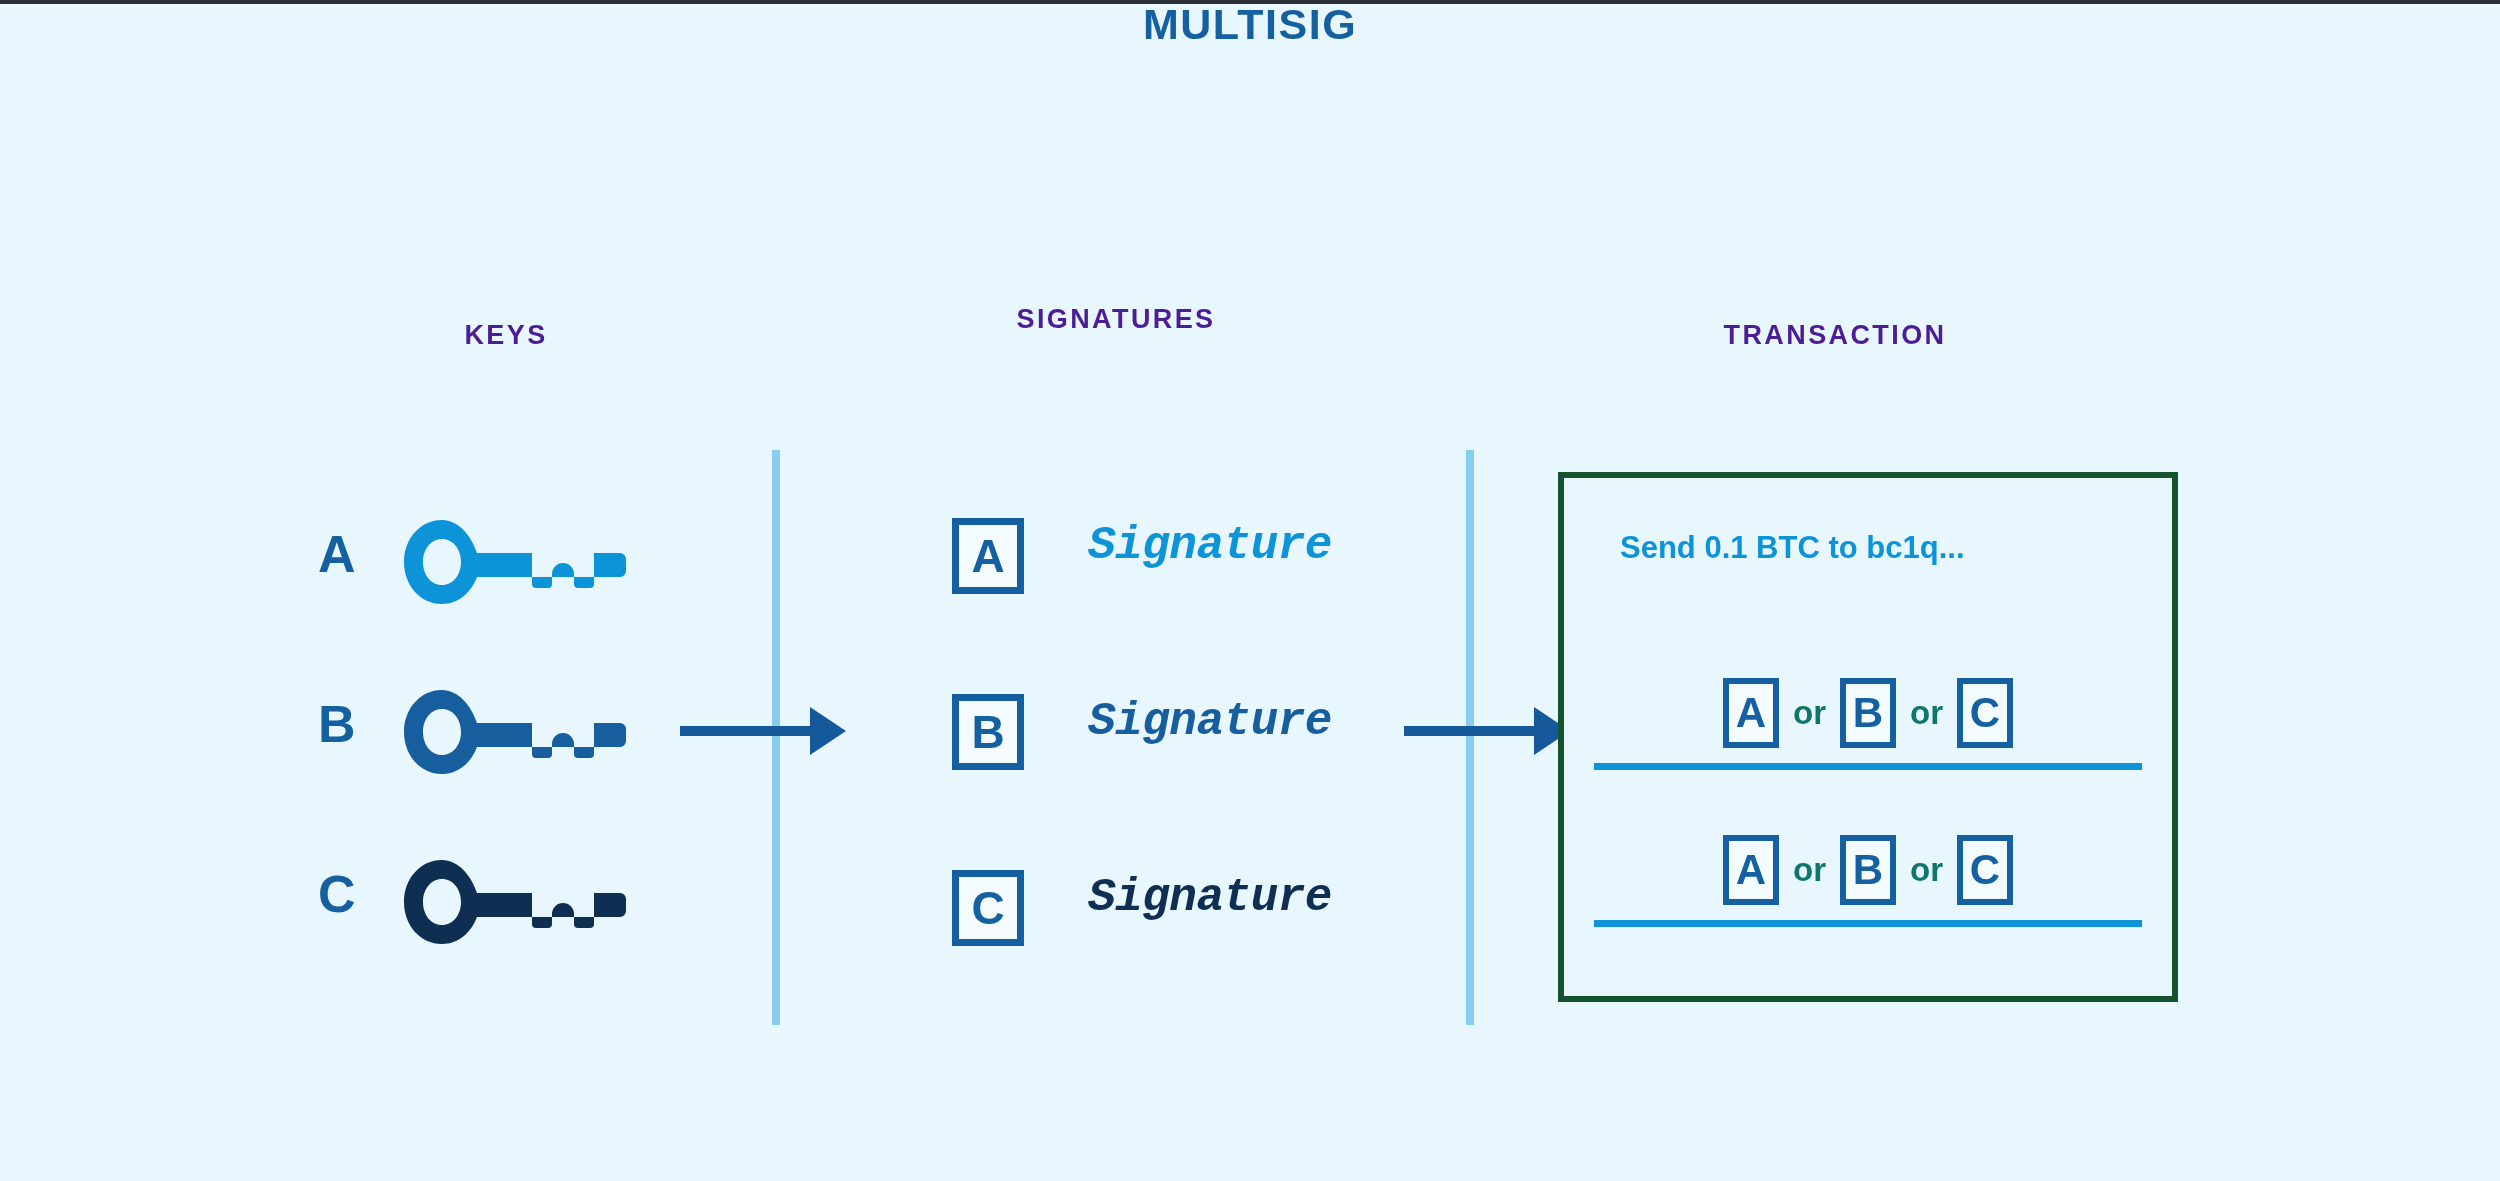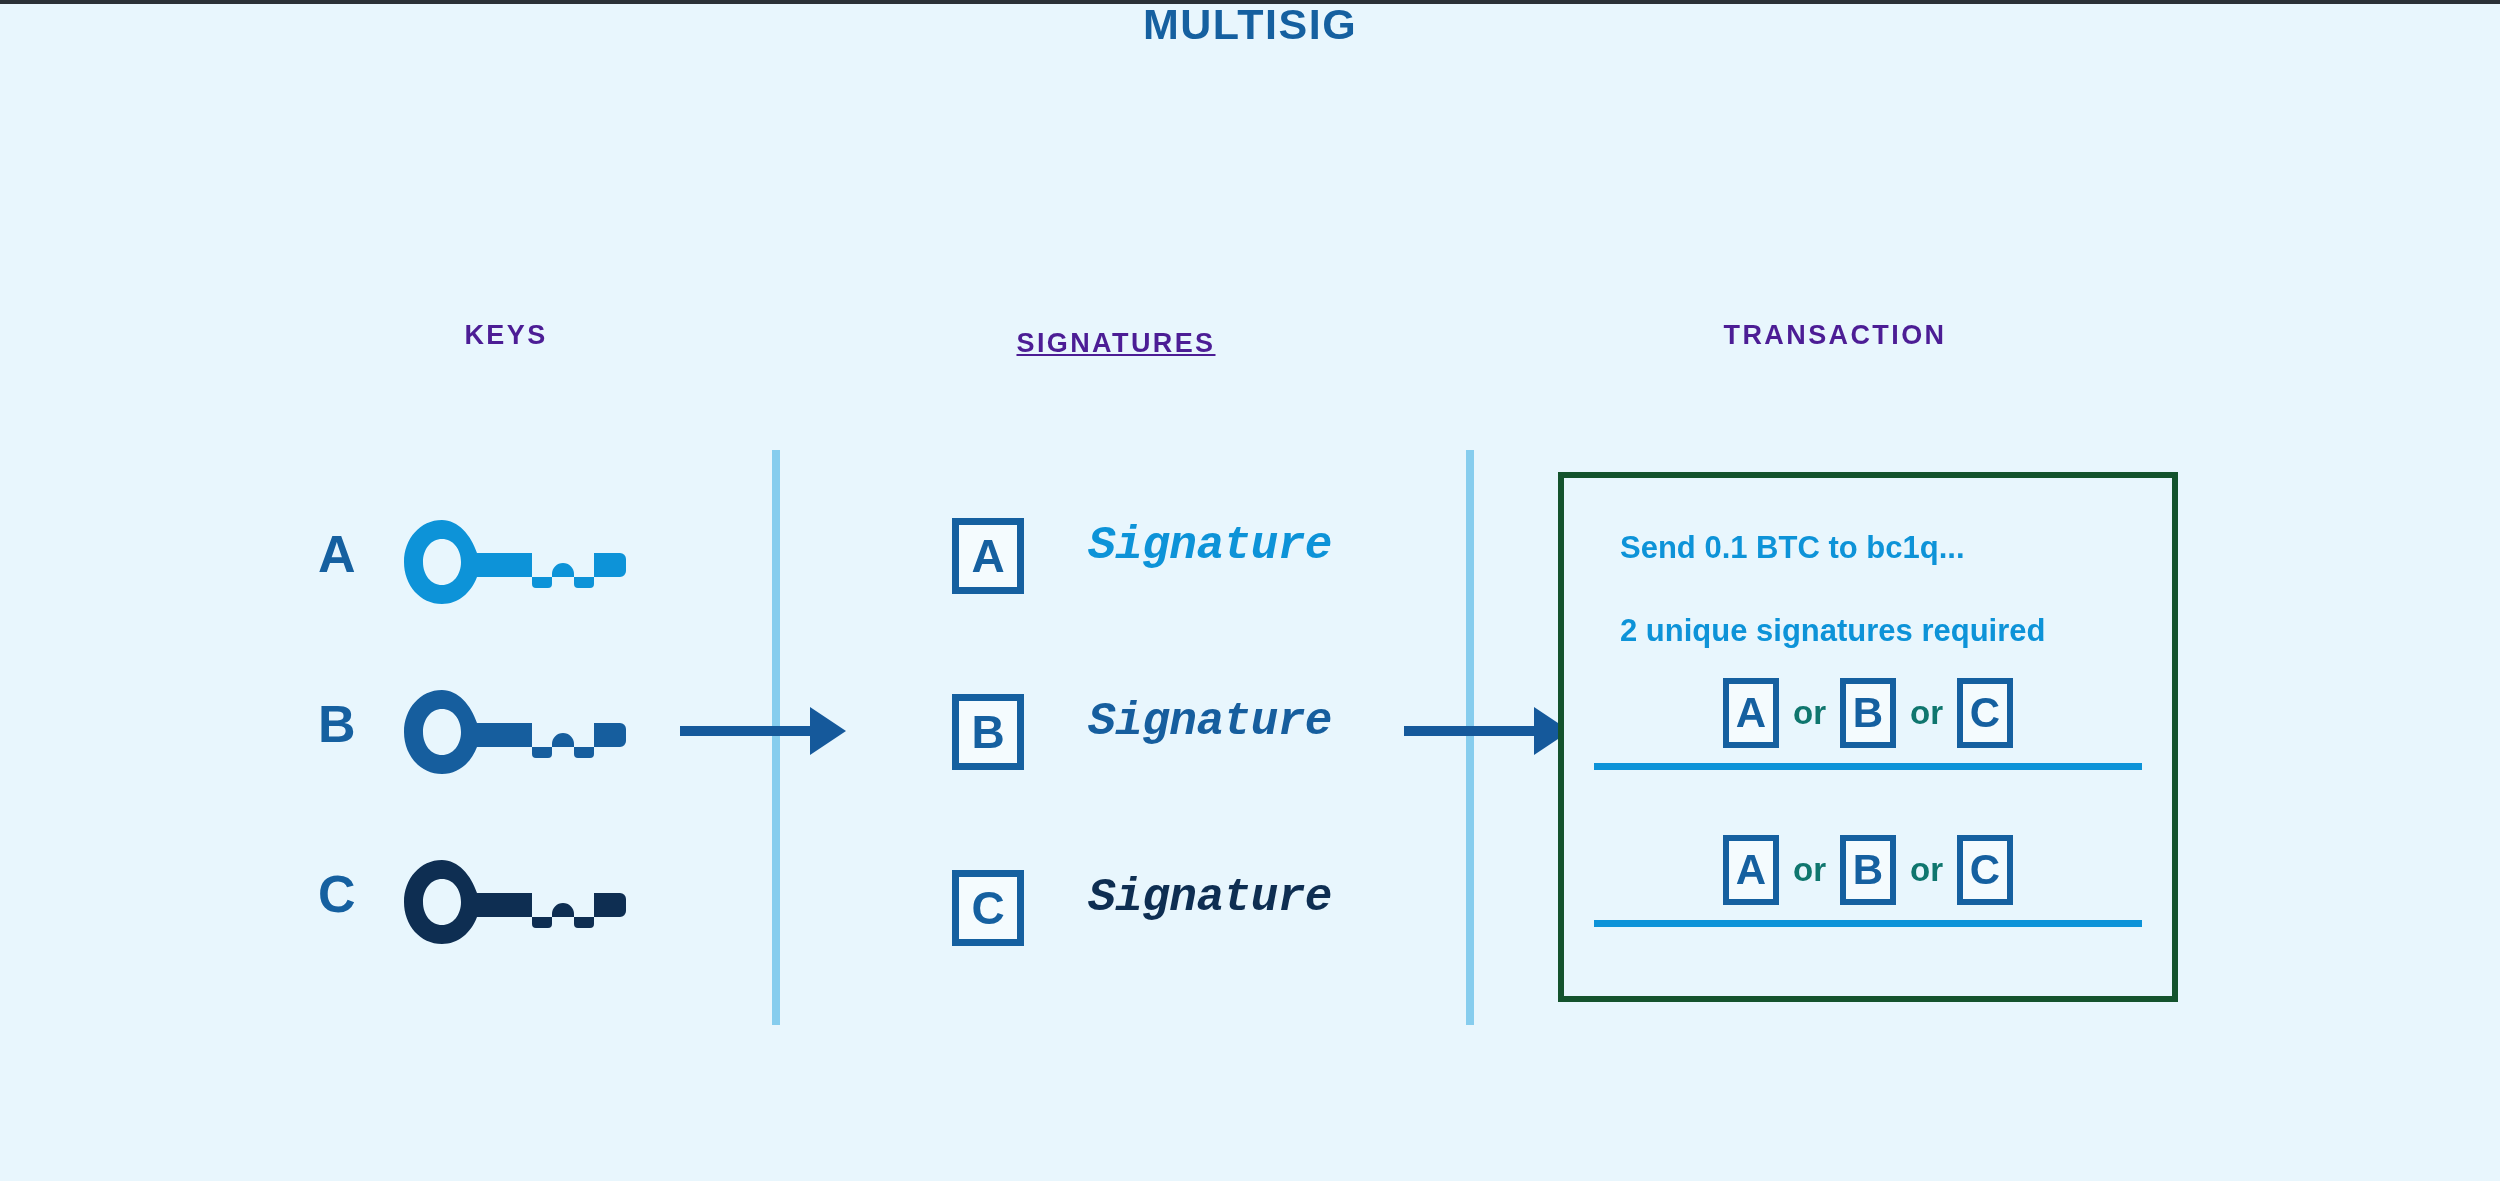--- a/index.html
+++ b/index.html
@@ -42,21 +42,21 @@
   .col-header {
     position: absolute;
     font-size: 27px;
     font-weight: bold;
     letter-spacing: 2.4px;
     color: #4c1d95;
     text-align: center;
     white-space: nowrap;
   }
   #hdr-keys       { left: 336px;  top: 320px; width: 340px; }
-  #hdr-signatures { left: 946px;  top: 328px; width: 340px; text-decoration: underline; }
+  #hdr-signatures { left: 946px;  top: 304px; width: 340px; }
   #hdr-transaction{ left: 1665px; top: 320px; width: 340px; }
 
   
   .divider {
     position: absolute;
     width: 8px;
     top: 450px;
     height: 575px;
     background: #86cdee;
   }
@@ -309,21 +309,20 @@
 
   <div class="sig-row" id="sig-row-2">
     <div class="sig-box">
       <span class="sig-box-letter">C</span>
     </div>
     <div class="sig-word" style="color:#0e2e52">Signature</div>
   </div>
 
   <div id="tx-panel">
     <div id="tx-line-send">Send 0.1 BTC to bc1q...</div>
-    <div id="tx-line-required">2 unique signatures required</div>
 
     <div class="tx-slot" id="tx-slot-0">
       <div class="tx-slot-options">
         <div class="tx-opt-box">
           <span class="tx-opt-letter">A</span>
         </div>
         <span class="tx-opt-sep">or</span>
         <div class="tx-opt-box">
           <span class="tx-opt-letter">B</span>
         </div>

